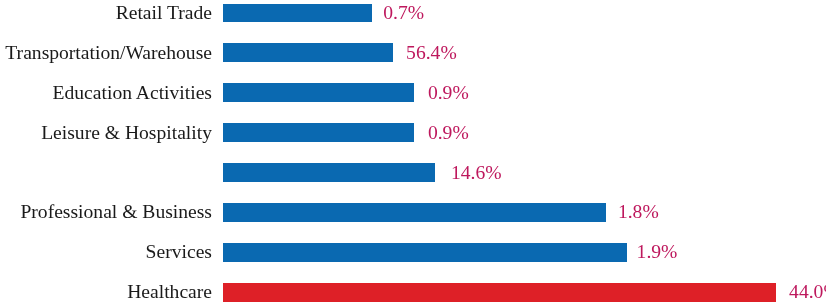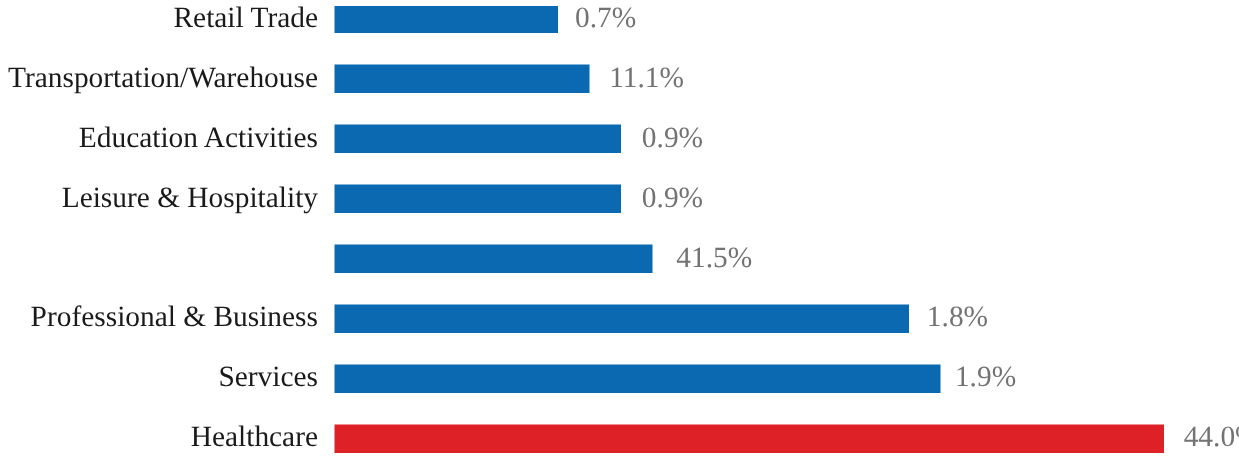--- a/index.html
+++ b/index.html
@@ -28,55 +28,55 @@
   
   .bar {
     position:absolute; left:218.9px; top:0; height:18.45px;
   }
   
   .val-label {
     position:absolute;
     top:50%;
     transform:translateY(-50%) translateZ(0);
     font-size:19.6px; line-height:1;
-    color:#737373; white-space:nowrap;
+    color:#be185d; white-space:nowrap;
   }
 </style>
 </head>
 <body>
 
 <div id="chart">
 
   <div class="bar-row" style="top:3.53px">
     <span class="cat-label">Retail Trade</span>
     <div class="bar" style="width: 148.82px; background: rgb(10, 105, 177);"></div>
     <span class="val-label" style="left:379.3px">0.7%</span>
   </div>
 
   <div class="bar-row" style="top:43.48px">
     <span class="cat-label">Transportation/Warehouse</span>
     <div class="bar" style="width: 170.08px; background: rgb(10, 105, 177);"></div>
-    <span class="val-label" style="left:402.1px">11.1%</span>
+    <span class="val-label" style="left:402.1px">56.4%</span>
   </div>
 
   <div class="bar-row" style="top:83.43px">
     <span class="cat-label">Education Activities</span>
     <div class="bar" style="width: 191.34px; background: rgb(10, 105, 177);"></div>
     <span class="val-label" style="left:423.9px">0.9%</span>
   </div>
 
   <div class="bar-row" style="top:123.38px">
     <span class="cat-label">Leisure &amp; Hospitality</span>
     <div class="bar" style="width: 191.34px; background: rgb(10, 105, 177);"></div>
     <span class="val-label" style="left:423.9px">0.9%</span>
   </div>
 
   <div class="bar-row" style="top:163.32px">
     <div class="bar" style="width:212.6px;background:#0a69b1"></div>
-    <span class="val-label" style="left:446.9px">41.5%</span>
+    <span class="val-label" style="left:446.9px">14.6%</span>
   </div>
 
   <div class="bar-row" style="top:203.27px">
     <span class="cat-label">Professional &amp; Business</span>
     <div class="bar" style="width: 382.68px; background: rgb(10, 105, 177);"></div>
     <span class="val-label" style="left:613.9px">1.8%</span>
   </div>
 
   <div class="bar-row" style="top:243.22px">
     <span class="cat-label">Services</span>

